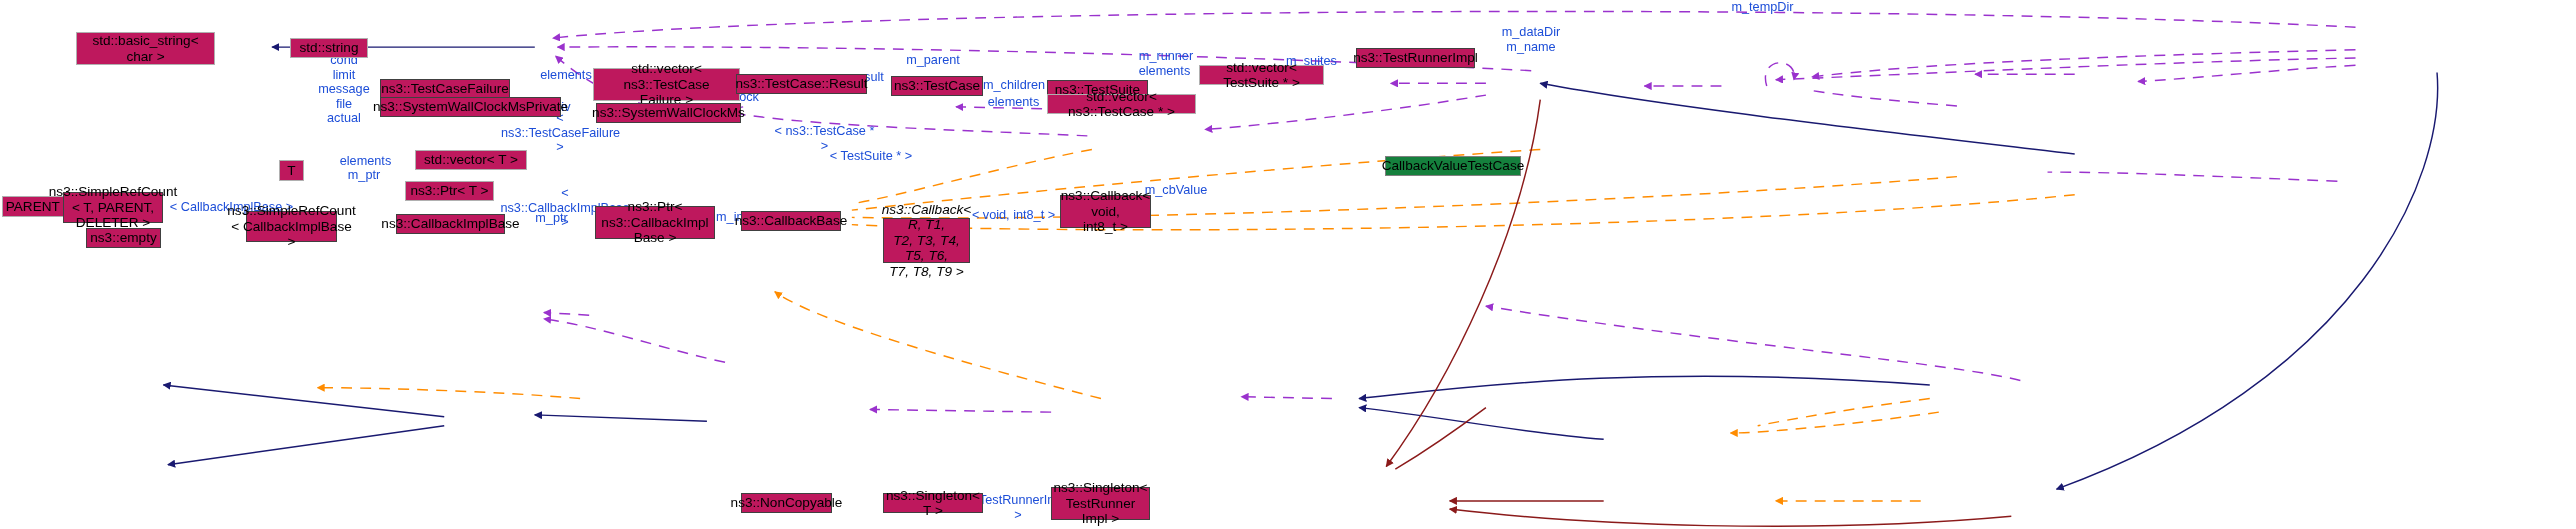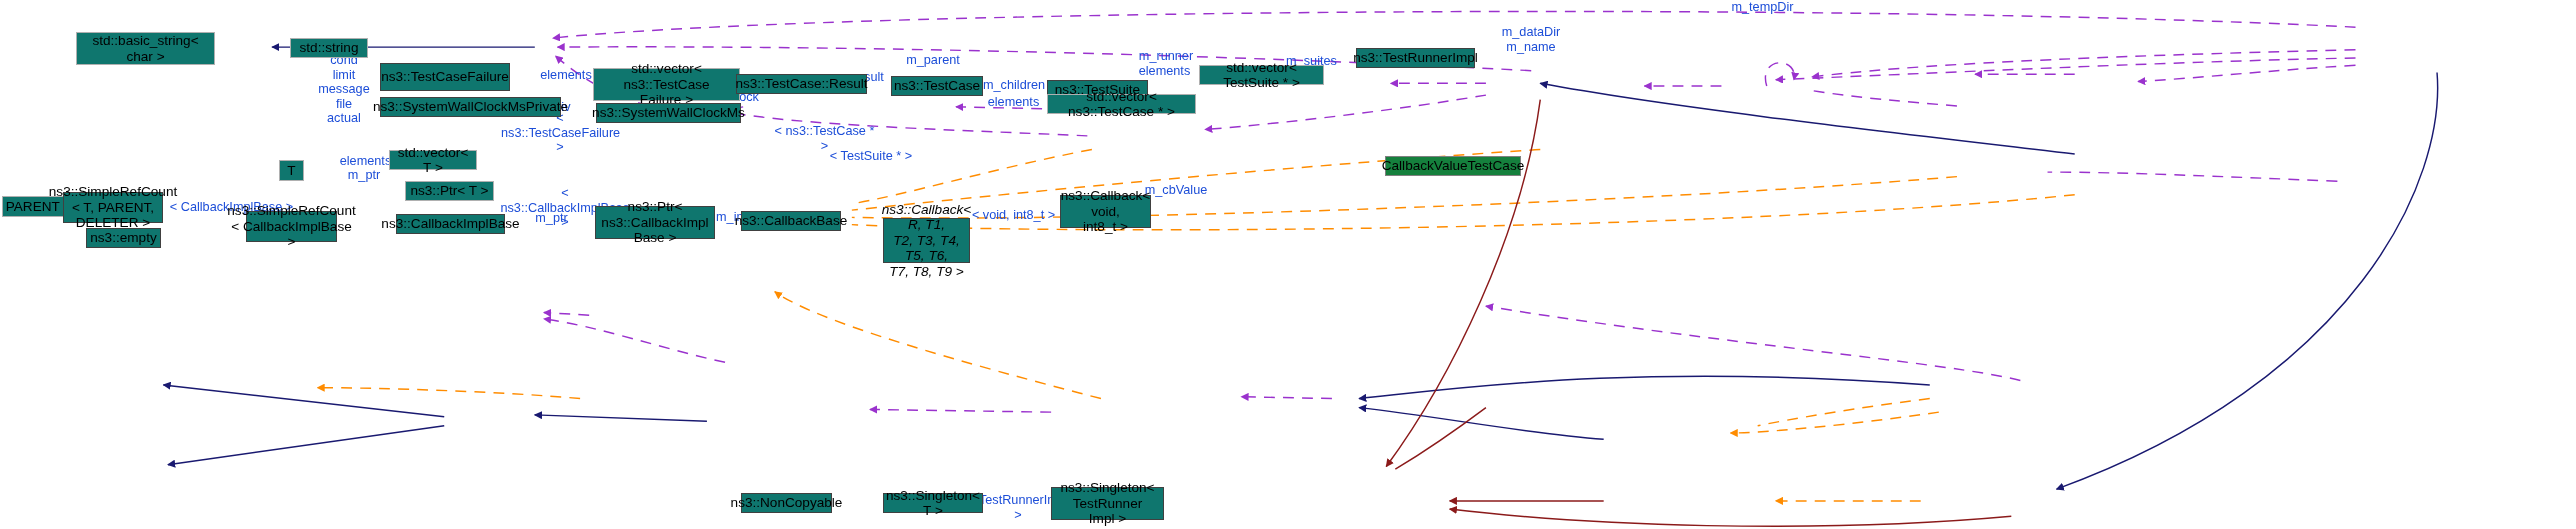--- a/index.html
+++ b/index.html
@@ -12,21 +12,21 @@
     overflow:hidden;
   }
   svg#edges{position:absolute;left:0;top:0;width:2576px;height:529px;}
   .node{
     position:absolute;
     box-sizing:border-box;
     display:flex;
     align-items:center;
     justify-content:center;
     text-align:center;
-    background:#0f766e;
+    background:#be185d;
     font-size:13.6px;
     line-height:15.4px;
     color:#000000;
     white-space:pre-line;
     padding:0.9px 3.6px;
     z-index:5;
   }
   .node.thin{border:0.9px solid #b0b0b0;}
   .node.thick{border:1.8px solid #404040;}
   .node.highlight{border:0.9px solid #808080;background:#15803d;}
@@ -112,53 +112,53 @@
       <path d="M1700,110 C1680,260 1600,420 1530,515" stroke="#8b1a1a" marker-end="url(#ah-dark)"></path>
       <path d="M1640,450 C1600,480 1570,500 1540,518" stroke="#8b1a1a"></path>
       <path d="M1770,553 L1600,553" stroke="#8b1a1a" marker-end="url(#ah-dark)"></path>
       <path d="M2220,570 C2000,590 1750,580 1600,562" stroke="#8b1a1a" marker-end="url(#ah-dark)"></path>
     </g>
   </svg>
 
   <div class="node thin" style="left:76px;  top:32px;  width:139px; height:33px;">std::basic_string&lt;
 char &gt;</div>
   <div class="node thin" style="left:290px; top:38px;  width:78px;  height:20px;">std::string</div>
-  <div class="node thick" style="left:380px; top:63px;  width:130px; height:28px;">ns3::TestCaseFailure</div>
+  <div class="node thick" style="left:380px; top:79px;  width:130px; height:20px;">ns3::TestCaseFailure</div>
   <div class="node thick" style="left:380px; top:97px; width:181px; height:20px;">ns3::SystemWallClockMsPrivate</div>
   <div class="node thin" style="left:593px; top:68px;  width:147px; height:33px;">std::vector&lt; ns3::TestCase
 Failure &gt;</div>
   <div class="node thick" style="left:596px; top:103px; width:145px; height:20px;">ns3::SystemWallClockMs</div>
   <div class="node thick" style="left:736px; top:74px;  width:131px; height:20px;">ns3::TestCase::Result</div>
   <div class="node thick" style="left:891px; top:76px;  width:92px; height:20px;">ns3::TestCase</div>
   <div class="node thick" style="left:1047px;top:80px;  width:101px; height:20px;">ns3::TestSuite</div>
   <div class="node thin" style="left:1199px;top:65px;  width:125px; height:20px;">std::vector&lt; TestSuite * &gt;</div>
   <div class="node thick" style="left:1356px;top:48px;  width:119px; height:20px;">ns3::TestRunnerImpl</div>
   <div class="node thin" style="left:1047px;top:94px; width:149px; height:20px;">std::vector&lt; ns3::TestCase * &gt;</div>
   <div class="node thin" style="left:279px; top:160px; width:25px;  height:21px;">T</div>
-  <div class="node thin" style="left:389px; top:150px; width:88px; height:20px;">std::vector&lt; T &gt;</div>
+  <div class="node thin" style="left:415px; top:150px; width:112px; height:20px;">std::vector&lt; T &gt;</div>
   <div class="node thin" style="left:405px; top:181px; width:89px;  height:20px;">ns3::Ptr&lt; T &gt;</div>
   <div class="node highlight" style="left:1385px;top:156px; width:136px; height:20px;">CallbackValueTestCase</div>
   <div class="node thin" style="left:1.8px;   top:196px; width:62px;  height:21px;">PARENT</div>
   <div class="node thick" style="left:63px;  top:192px; width:100px; height:31px;">ns3::SimpleRefCount
 &lt; T, PARENT, DELETER &gt;</div>
   <div class="node thick" style="left:246px; top:211px; width:91px; height:31px;">ns3::SimpleRefCount
 &lt; CallbackImplBase &gt;</div>
   <div class="node thick" style="left:86px;  top:228px; width:75px;  height:20px;">ns3::empty</div>
   <div class="node thick" style="left:396px; top:214px; width:109px; height:20px;">ns3::CallbackImplBase</div>
   <div class="node thick" style="left:595px; top:206px; width:120px; height:33px;">ns3::Ptr&lt; ns3::CallbackImpl
 Base &gt;</div>
   <div class="node thick" style="left:741px; top:211px; width:100px; height:20px;">ns3::CallbackBase</div>
   <div class="node thick" style="left:883px; top:218px; width:87px;  height:45px;font-style:italic;">ns3::Callback&lt; R, T1,
 T2, T3, T4, T5, T6,
 T7, T8, T9 &gt;</div>
   <div class="node thick" style="left:1060px;top:195px; width:91px; height:33px;">ns3::Callback&lt; void,
 int8_t &gt;</div>
   <div class="node thick" style="left:741px; top:493px; width:91px; height:20px;">ns3::NonCopyable</div>
   <div class="node thick" style="left:883px; top:493px; width:100px; height:20px;">ns3::Singleton&lt; T &gt;</div>
-  <div class="node thick" style="left:1051px;top:487px; width:113px; height:33px;">ns3::Singleton&lt; TestRunner
+  <div class="node thick" style="left:1051px;top:487px; width:99px; height:33px;">ns3::Singleton&lt; TestRunner
 Impl &gt;</div>
 
   <div class="elabel" style="left:1708px;top:0px;   width:109px;">m_tempDir</div>
   <div class="elabel" style="left:1481px;top:25px;  width:100px;">m_dataDir
 m_name</div>
   <div class="elabel" style="left:308px; top:53px;  width:72px;">cond
 limit
 message
 file
 actual</div>

